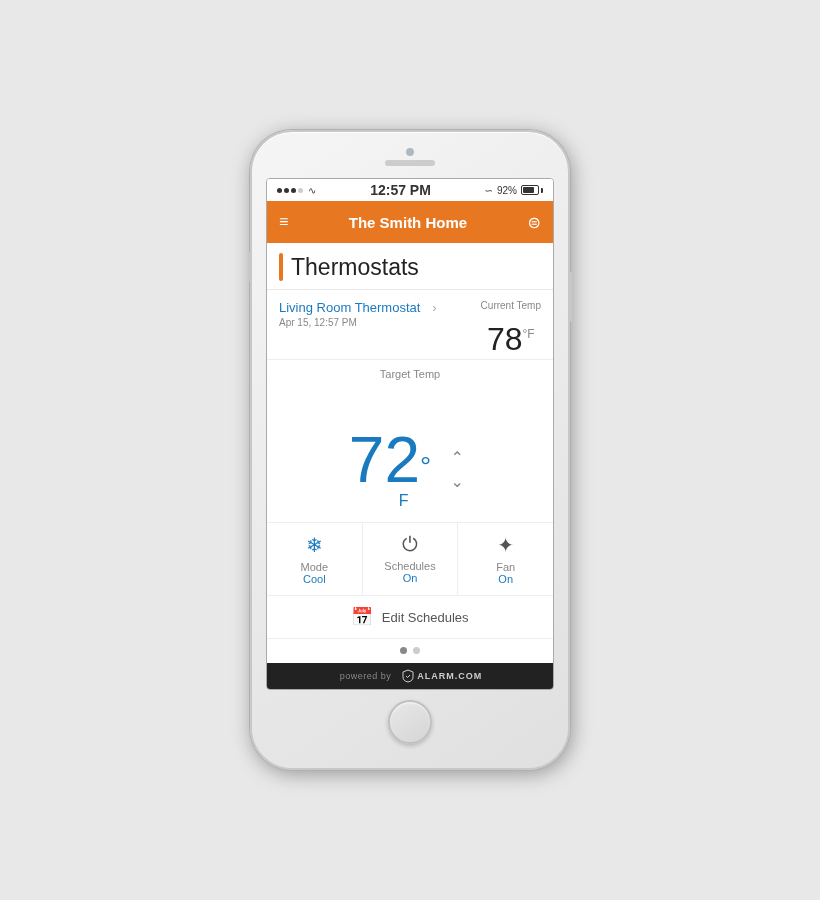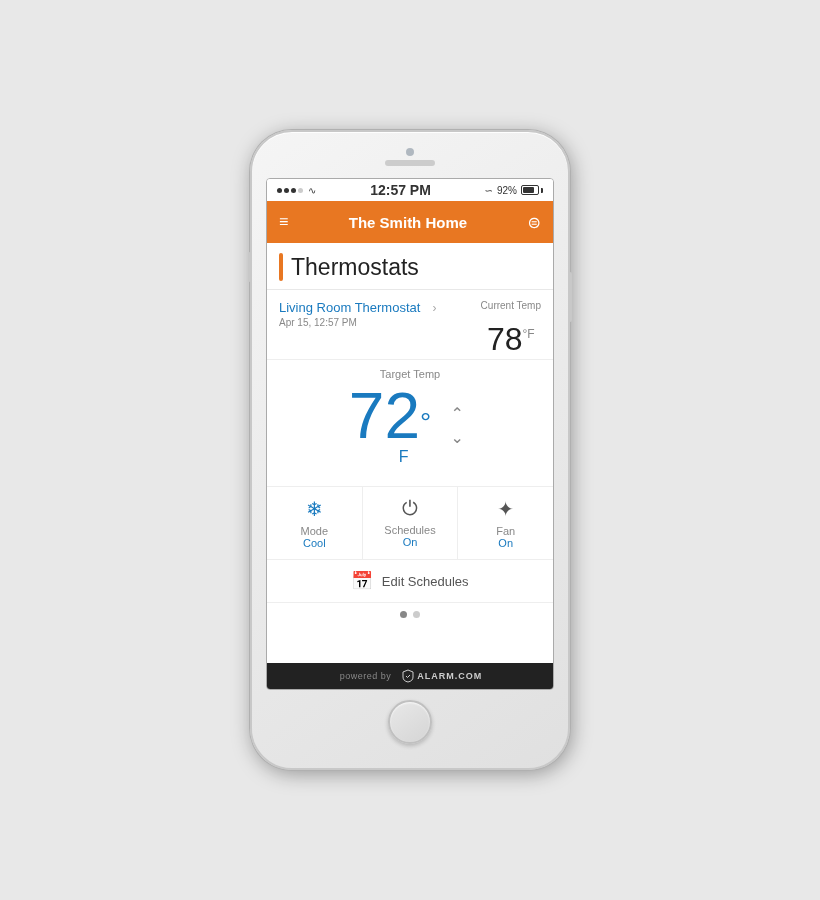--- a/index.html
+++ b/index.html
@@ -238,22 +238,23 @@
       font-size: 12px;
       color: #888;
       vertical-align: super;
     }
 
     
     .target-section {
       display: flex;
       flex-direction: column;
       align-items: center;
-      padding: 8px 12px 20px;
+      padding: 8px 12px 12px;
       border-bottom: 1px solid #eee;
+      gap: 44px;
     }
     .target-label {
       font-size: 11px;
       color: #888;
       margin-bottom: 4px;
     }
     .target-controls {
       display: flex;
       align-items: center;
       gap: 12px;

